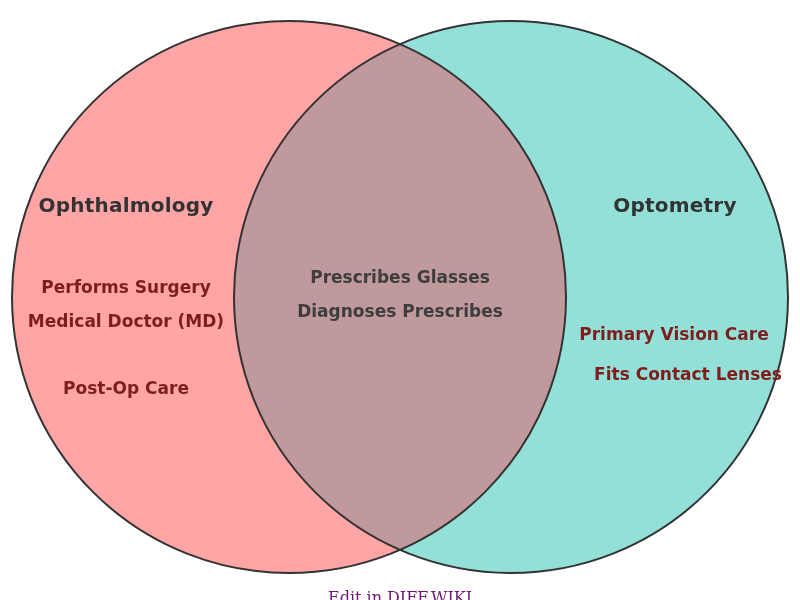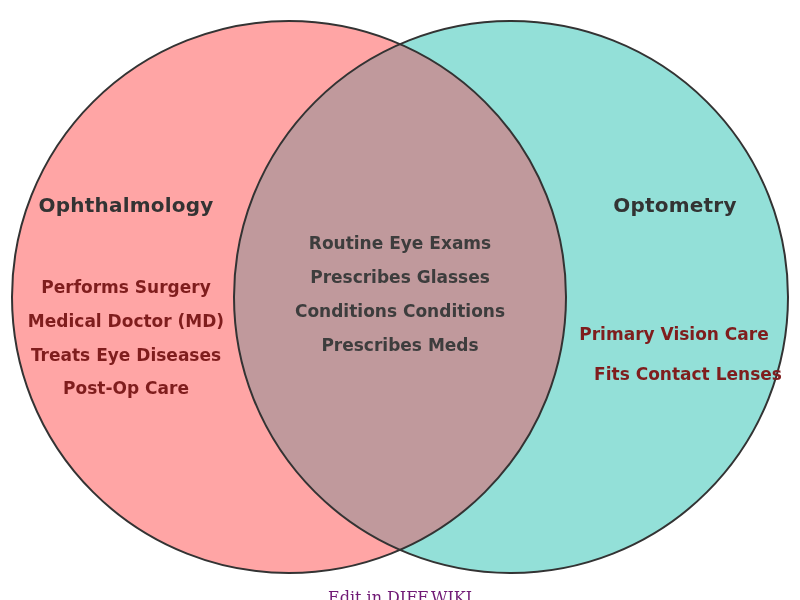--- a/index.html
+++ b/index.html
@@ -77,27 +77,24 @@
 
     <ellipse cx="289" cy="297" rx="277" ry="276" fill="none" stroke-width="2" stroke="#333333"></ellipse>
 
     <ellipse cx="511" cy="297" rx="277" ry="276" fill="none" stroke-width="2" stroke="#333333"></ellipse>
   </svg>
 
   <div class="label circle-title" style="left:126px; top:205px;">Ophthalmology</div>
 
   <div class="label side-item" style="left:126px; top:287px;">Performs Surgery</div>
   <div class="label side-item" style="left:126px; top:321px;">Medical Doctor (MD)</div>
-  <div class="label side-item" style="left:126px; top:355px;">Treats Eye Diseases</div>
   <div class="label side-item" style="left:126px; top:388px;">Post-Op Care</div>
 
-  <div class="label overlap-item" style="left:400px; top:243px;">Routine Eye Exams</div>
   <div class="label overlap-item" style="left:400px; top:277px;">Prescribes Glasses</div>
-  <div class="label overlap-item" style="left:400px; top:311px;">Conditions Conditions</div>
-  <div class="label overlap-item" style="left:400px; top:345px;">Prescribes Meds</div>
+  <div class="label overlap-item" style="left:400px; top:311px;">Diagnoses Prescribes</div>
 
   <div class="label circle-title" style="left:675px; top:205px;">Optometry</div>
 
   <div class="label side-item" style="left:674px; top:286px;margin-top:48px;">Primary Vision Care</div>
   <div class="label side-item" style="left:688px; top:354px;margin-top:20px;">Fits Contact Lenses</div>
 
   <div class="footer-caption" style="left:400px; top:582px;">Edit in DIFF.WIKI</div>
 
 </div>
 

